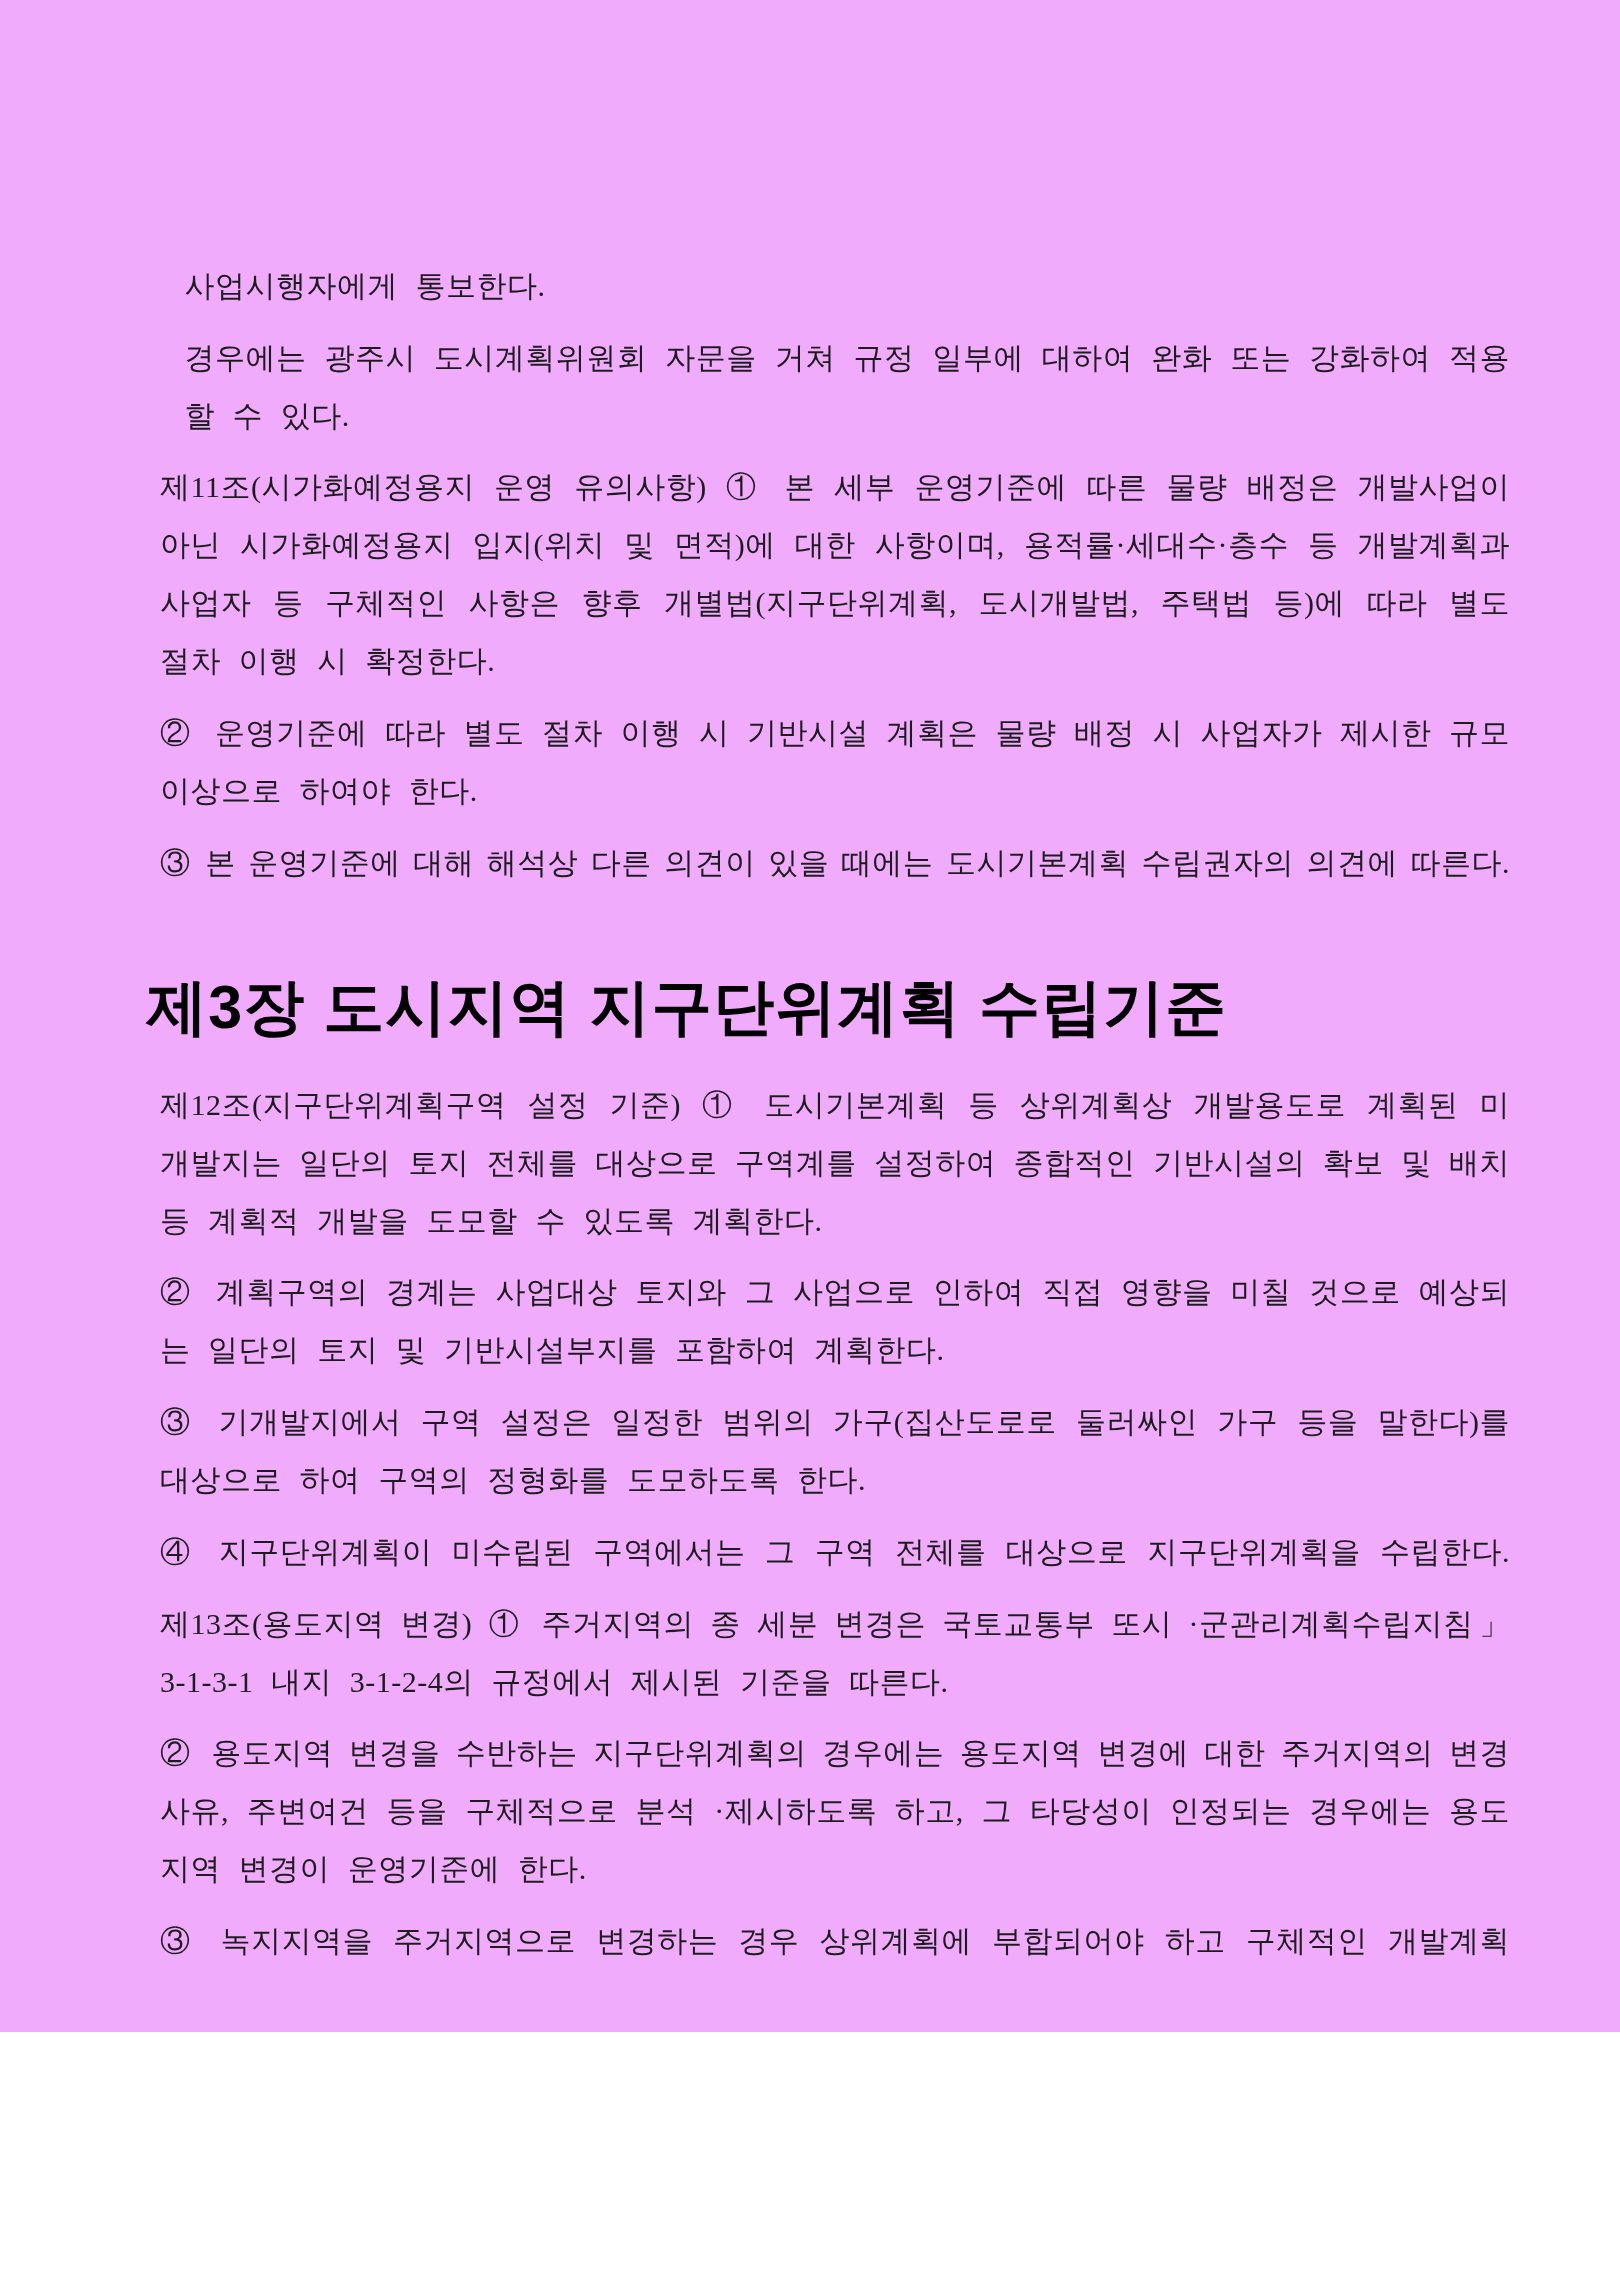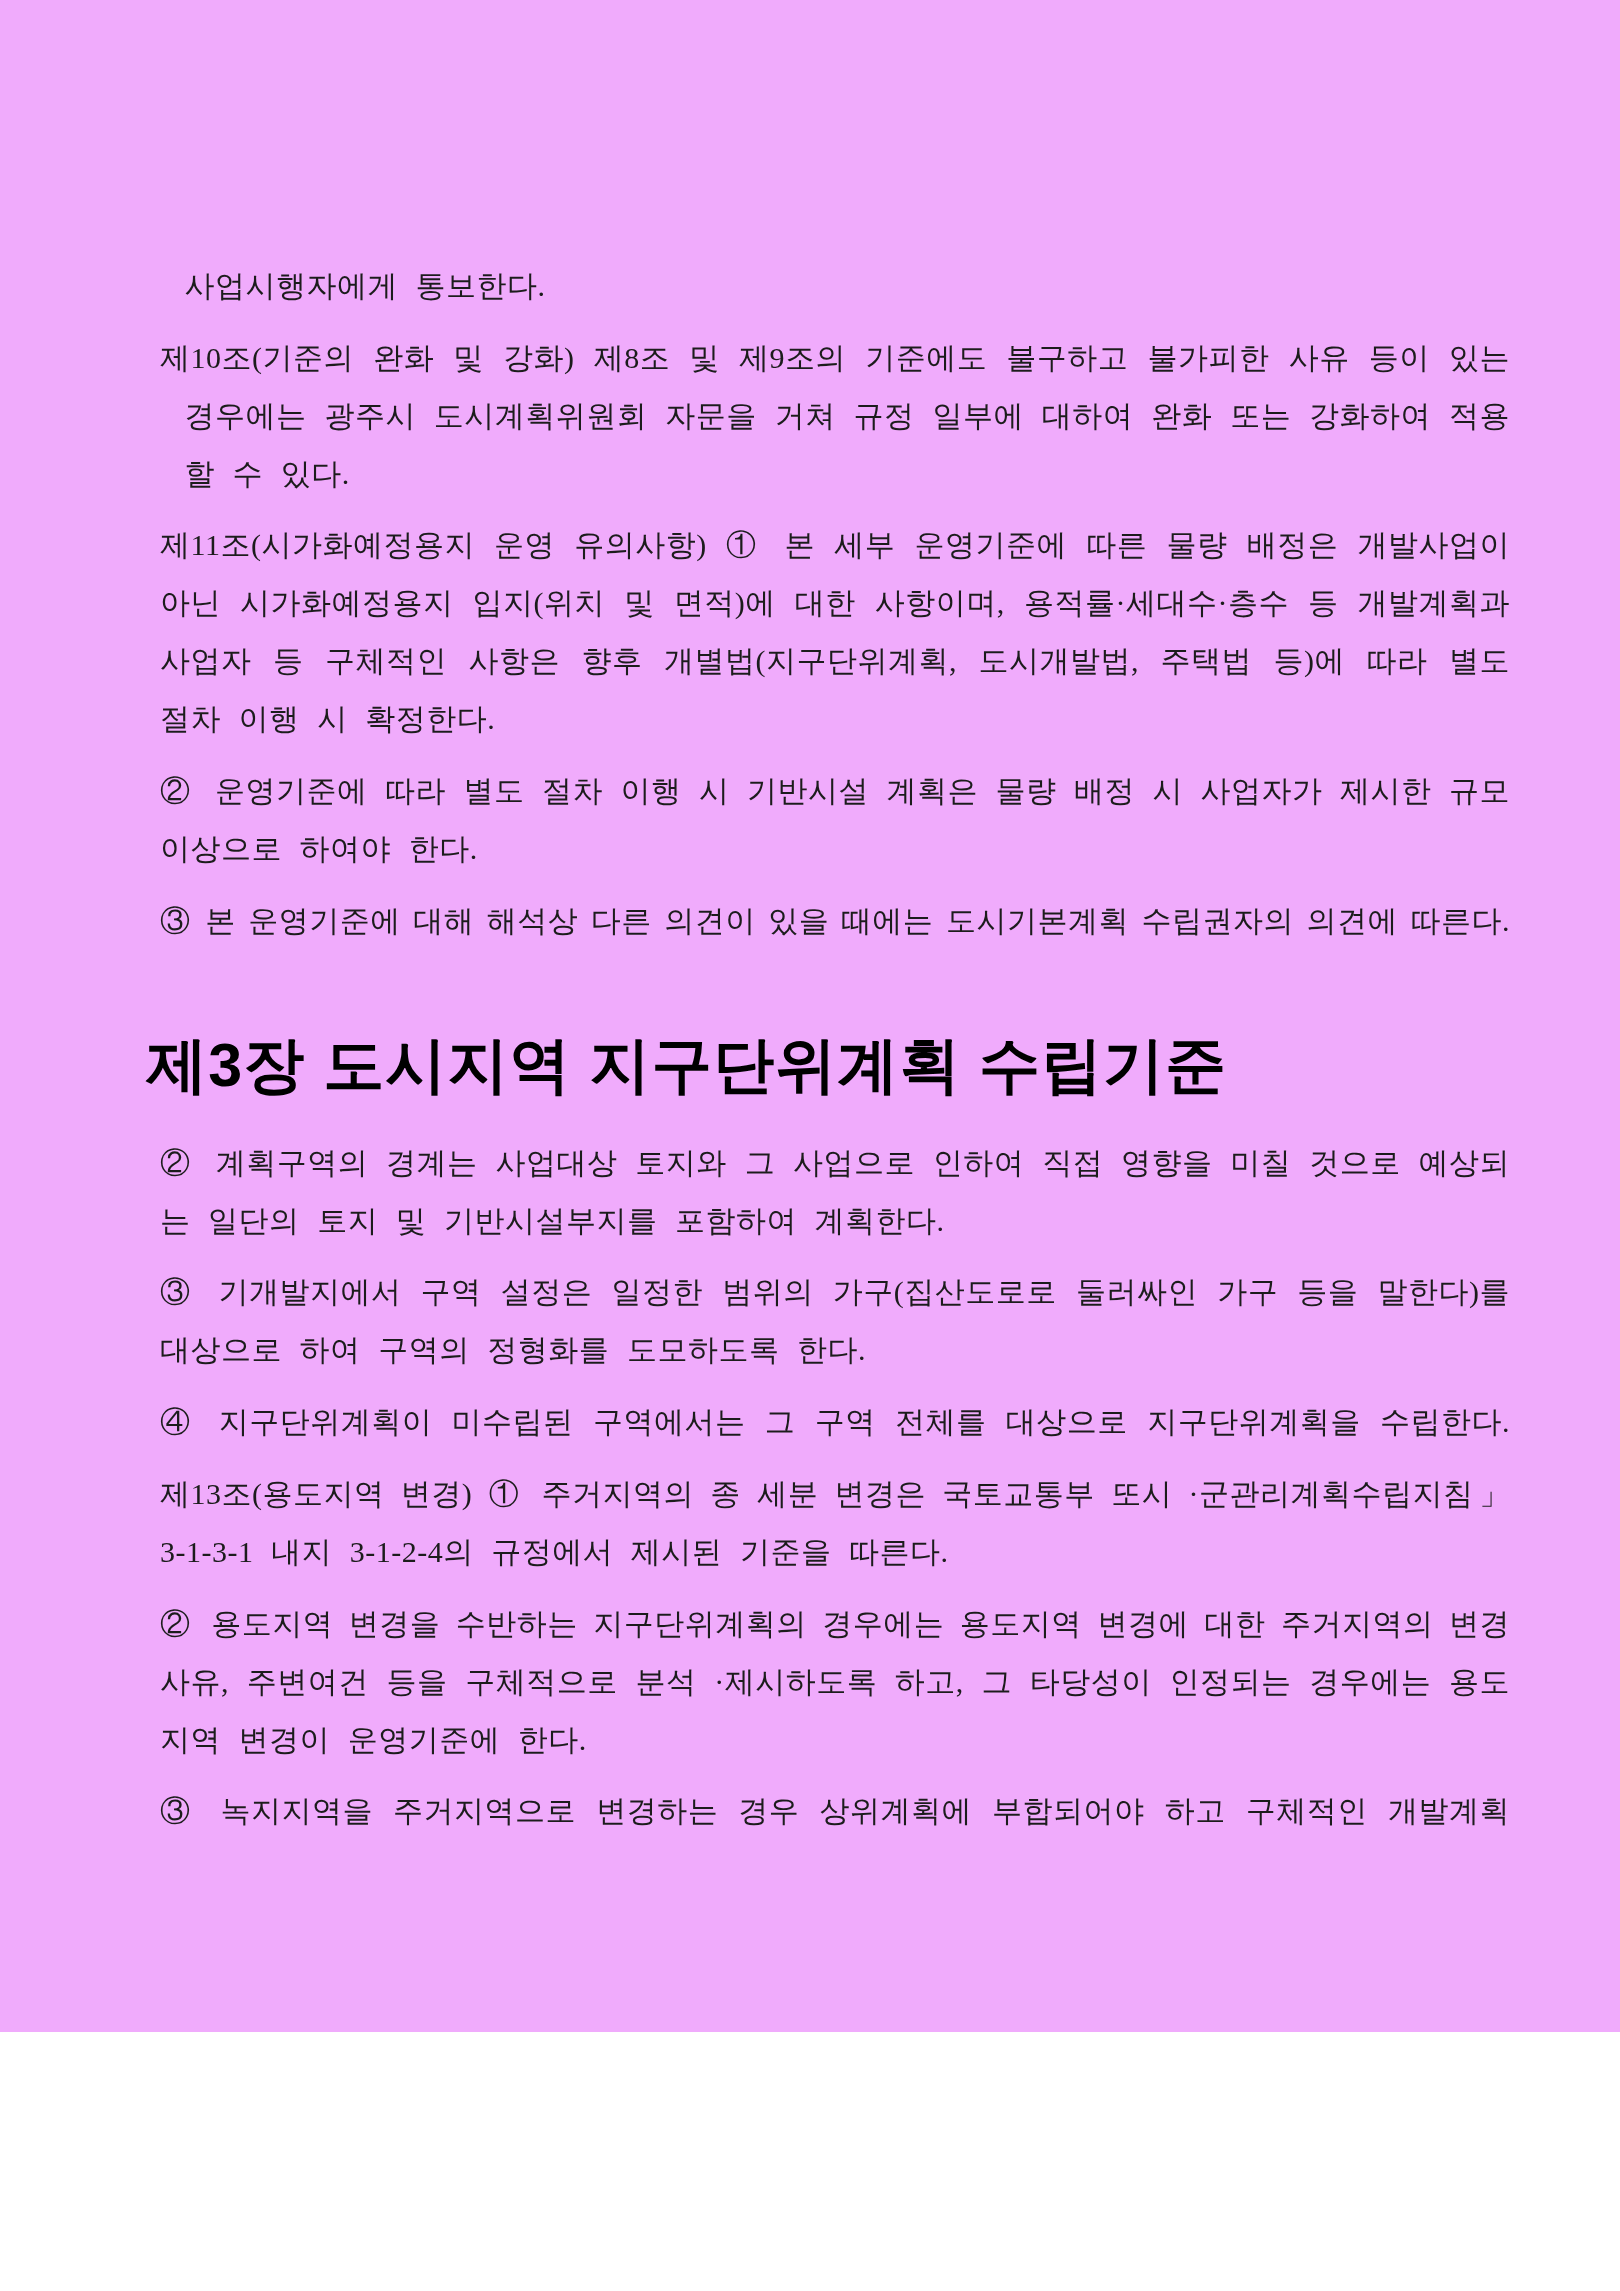--- a/index.html
+++ b/index.html
@@ -64,21 +64,20 @@
 <body>
 
 <div class="page">
   <div class="content">
 
     <div class="para">
       <div class="line last cont">사업시행자에게 통보한다.</div>
     </div>
 
     <div class="para">
-      <div class="line full">제10조(기준의 완화 및 강화) 제8조 및 제9조의 기준에도 불구하고 불가피한 사유 등이 있는</div>
       <div class="line full cont">경우에는 광주시 도시계획위원회 자문을 거쳐 규정 일부에 대하여 완화 또는 강화하여 적용</div>
       <div class="line last cont">할 수 있다.</div>
     </div>
 
     <div class="para">
       <div class="line full">제11조(시가화예정용지 운영 유의사항) ① 본 세부 운영기준에 따른 물량 배정은 개발사업이</div>
       <div class="line full">아닌 시가화예정용지 입지(위치 및 면적)에 대한 사항이며, 용적률·세대수·층수 등 개발계획과</div>
       <div class="line full">사업자 등 구체적인 사항은 향후 개별법(지구단위계획, 도시개발법, 주택법 등)에 따라 별도</div>
       <div class="line last">절차 이행 시 확정한다.</div>
     </div>
@@ -87,20 +86,25 @@
       <div class="line full">② 운영기준에 따라 별도 절차 이행 시 기반시설 계획은 물량 배정 시 사업자가 제시한 규모</div>
       <div class="line last">이상으로 하여야 한다.</div>
     </div>
 
     <div class="para">
       <div class="line full">③ 본 운영기준에 대해 해석상 다른 의견이 있을 때에는 도시기본계획 수립권자의 의견에 따른다.</div>
     </div>
 
     <h1 class="chapter">제3장 도시지역 지구단위계획 수립기준</h1>
 
+    <div class="para">
+      <div class="line full">제12조(지구단위계획구역 설정 기준) ① 도시기본계획 등 상위계획상 개발용도로 계획된 미</div>
+      <div class="line full">개발지는 일단의 토지 전체를 대상으로 구역계를 설정하여 종합적인 기반시설의 확보 및 배치</div>
+      <div class="line last">등 계획적 개발을 도모할 수 있도록 계획한다.</div>
+    </div>
 
     <div class="para">
       <div class="line full">② 계획구역의 경계는 사업대상 토지와 그 사업으로 인하여 직접 영향을 미칠 것으로 예상되</div>
       <div class="line last">는 일단의 토지 및 기반시설부지를 포함하여 계획한다.</div>
     </div>
 
     <div class="para">
       <div class="line full">③ 기개발지에서 구역 설정은 일정한 범위의 가구(집산도로로 둘러싸인 가구 등을 말한다)를</div>
       <div class="line last">대상으로 하여 구역의 정형화를 도모하도록 한다.</div>
     </div>

